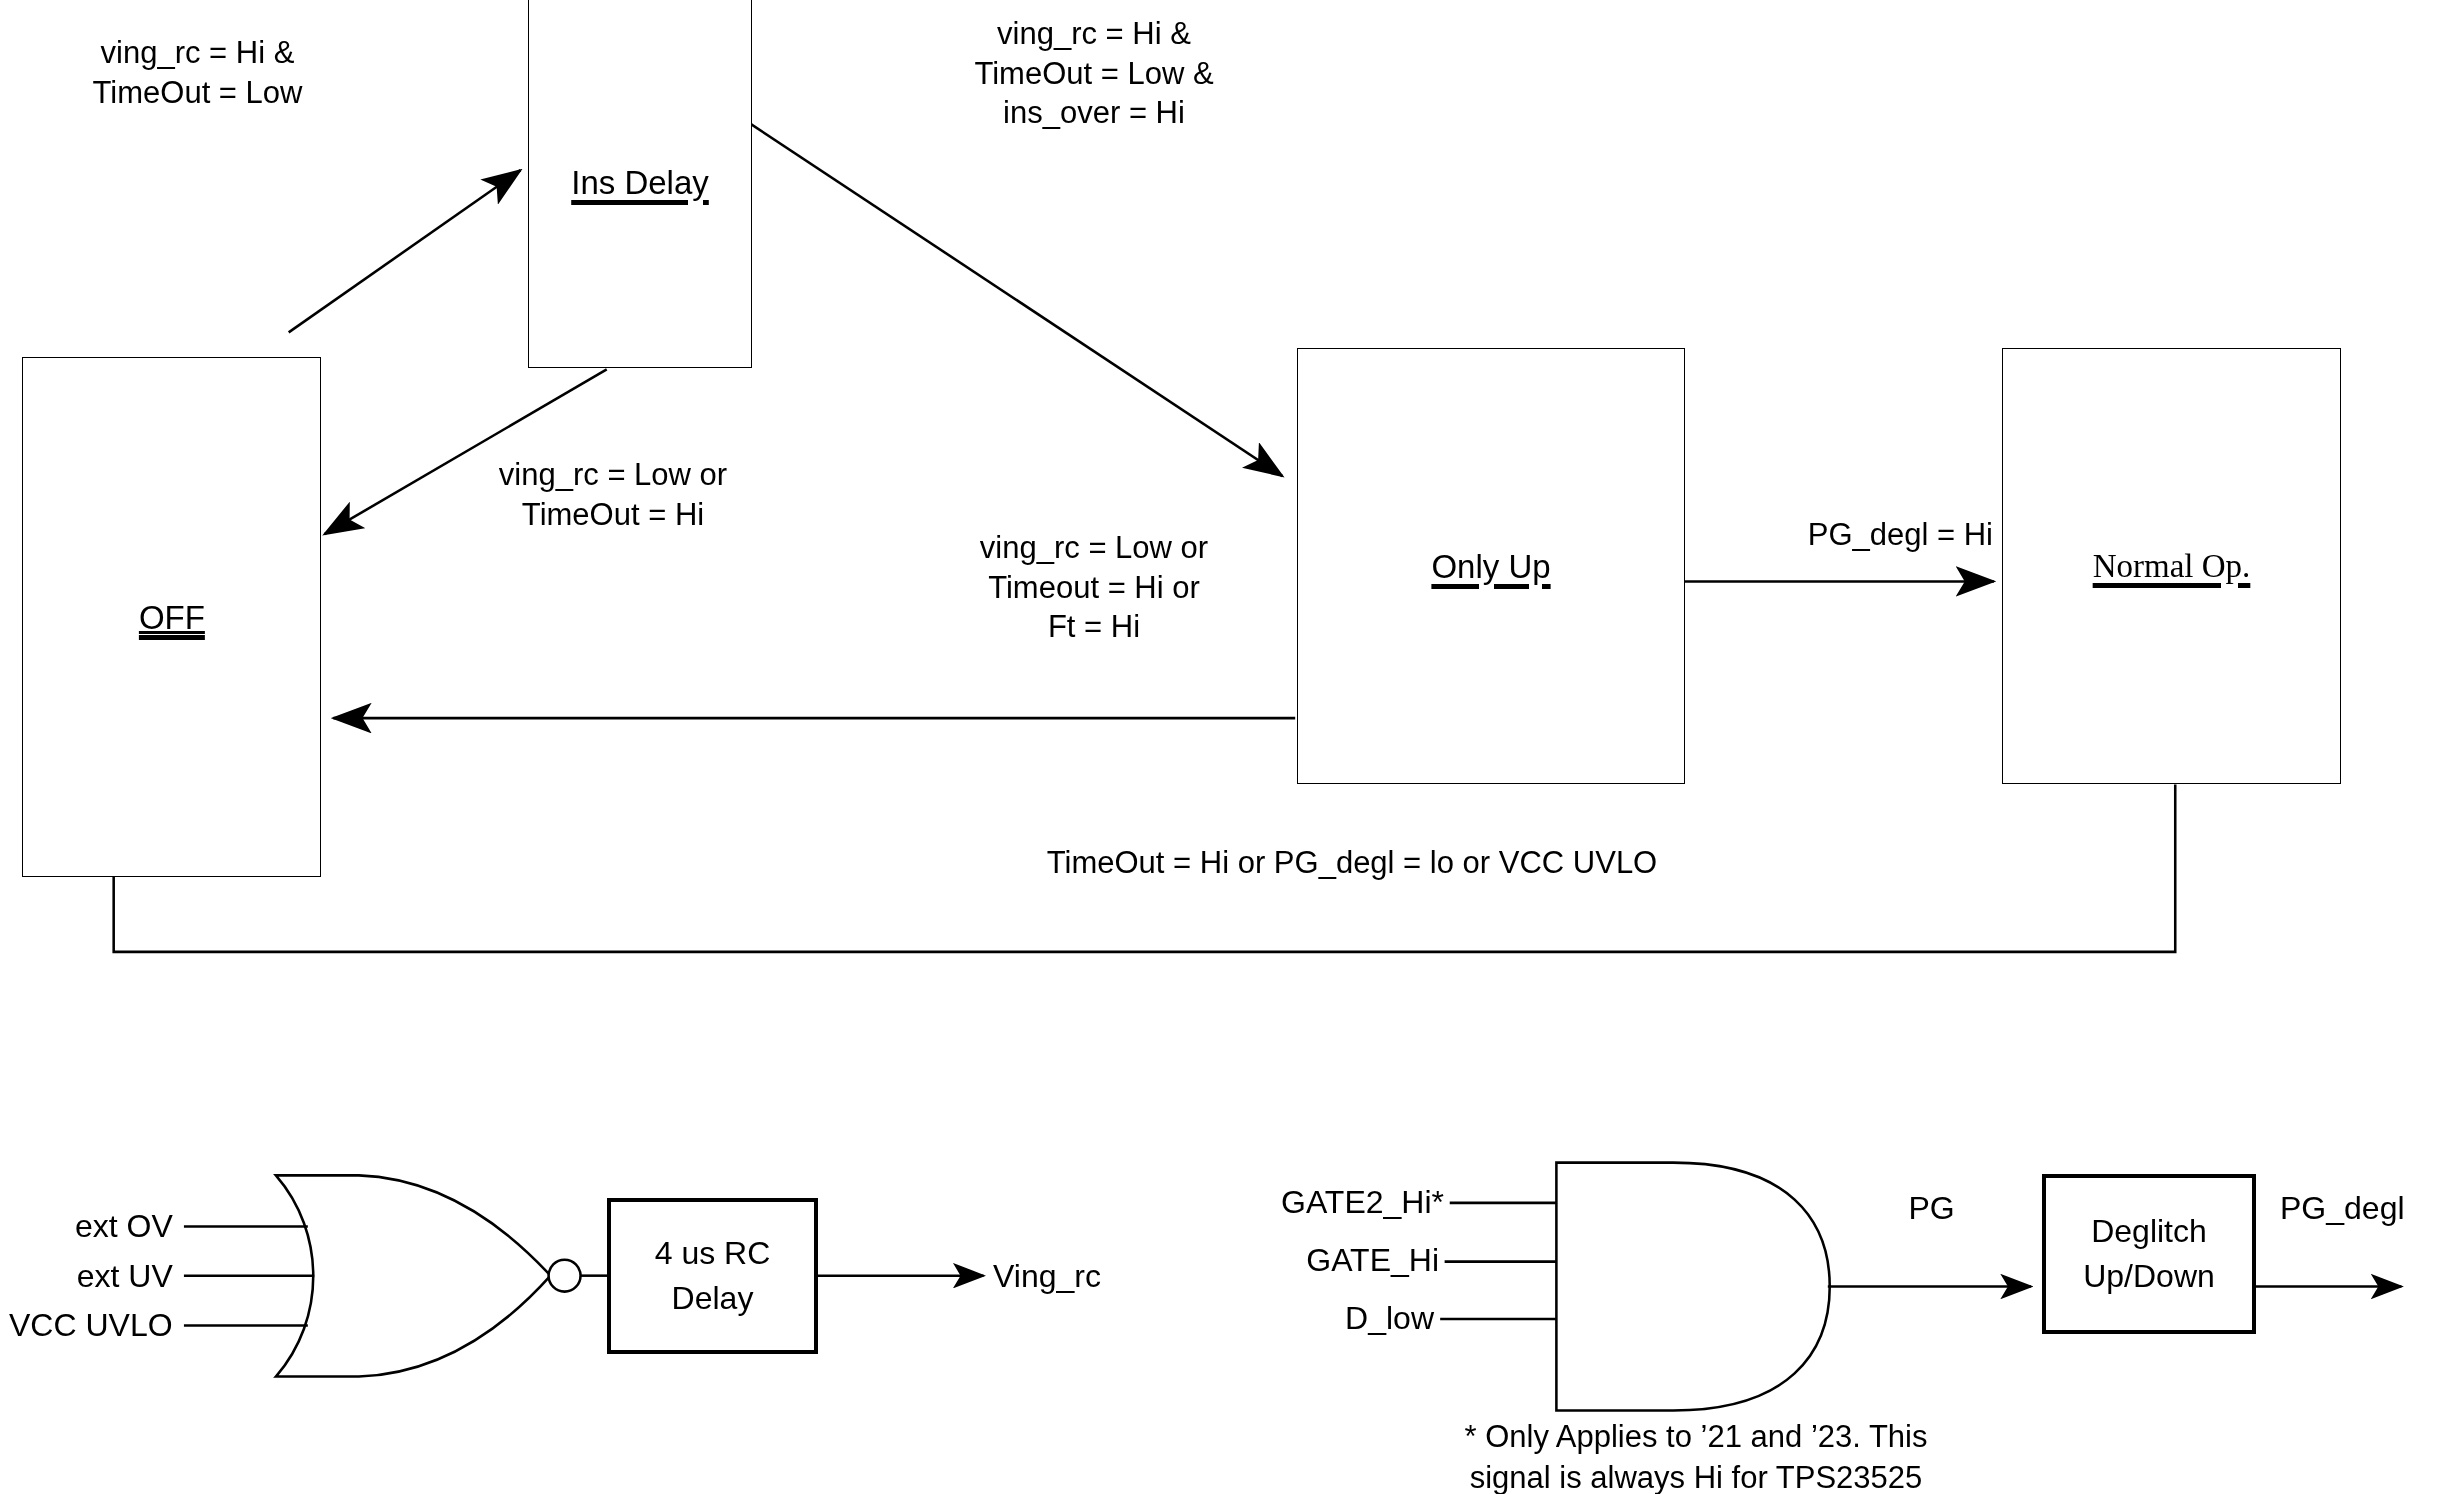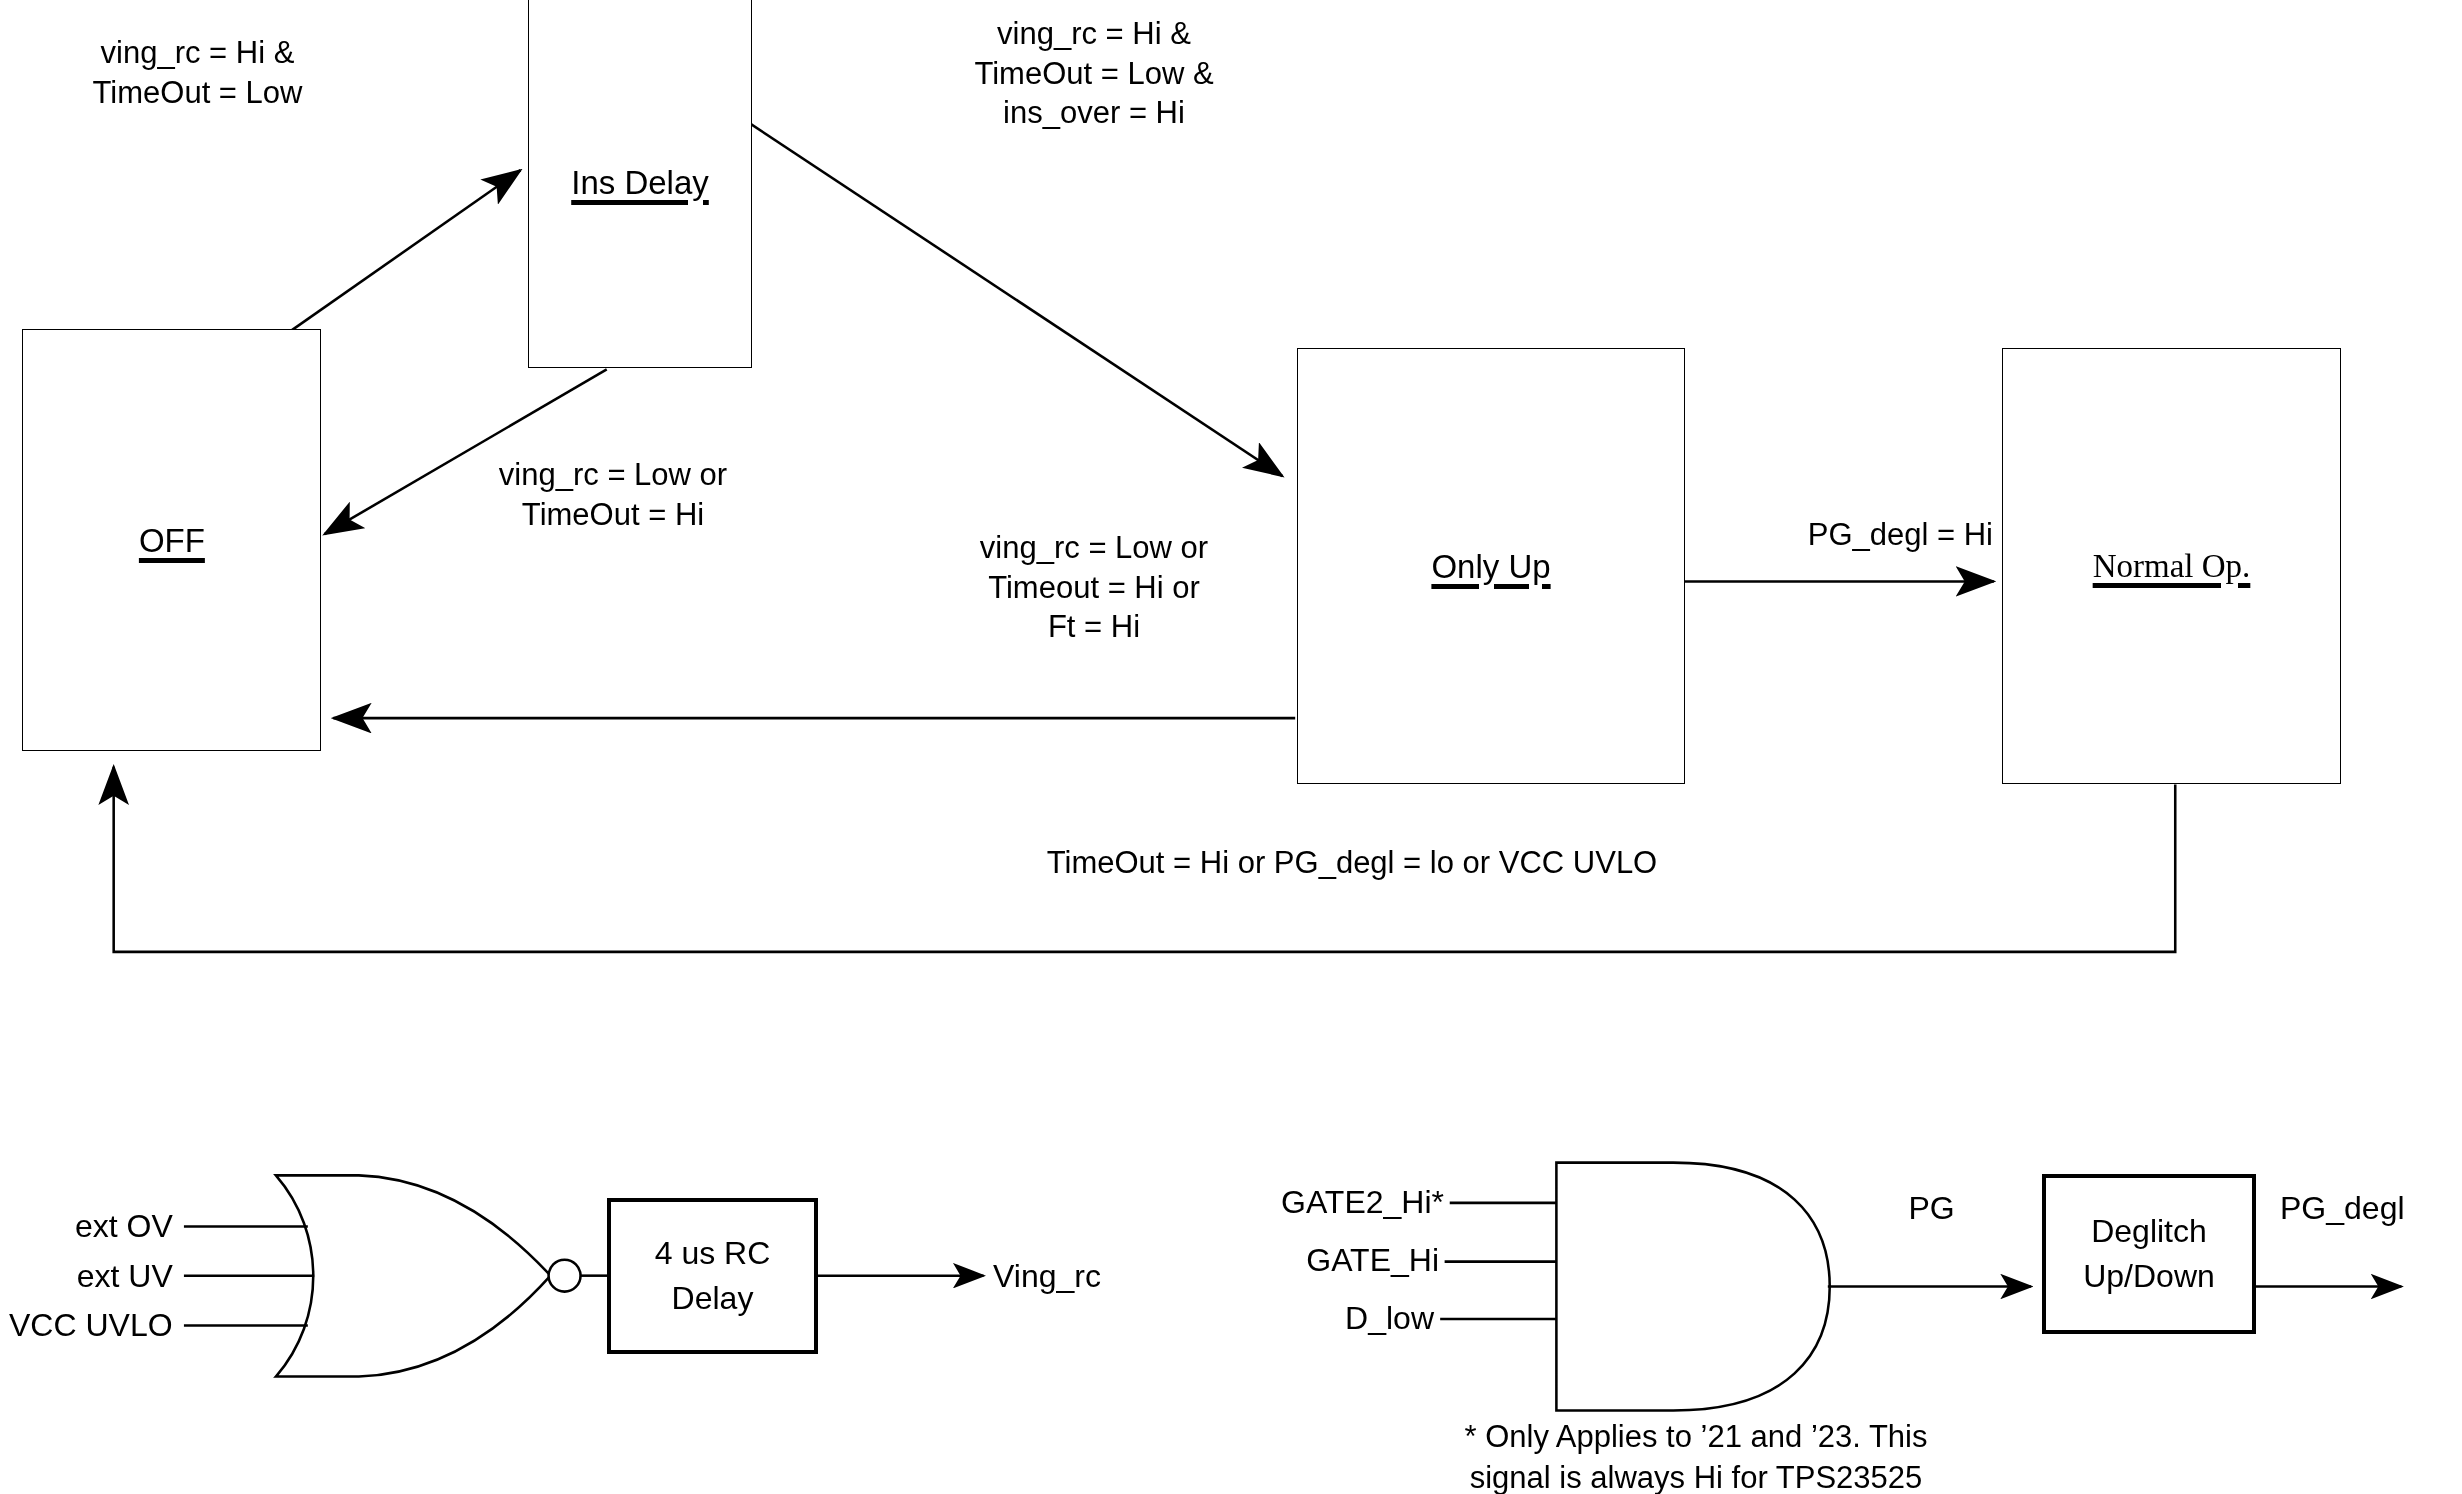--- a/index.html
+++ b/index.html
@@ -142,21 +142,21 @@
 
     <line x1="2270" y1="1883" x2="2437" y2="1883" stroke="#000000" stroke-width="4"></line>
     <line x1="2262" y1="1975" x2="2437" y2="1975" stroke="#000000" stroke-width="4"></line>
     <line x1="2255" y1="2065" x2="2437" y2="2065" stroke="#000000" stroke-width="4"></line>
 
     <line x1="2862" y1="2014" x2="3180" y2="2014" stroke="#000000" stroke-width="4" marker-end="url(#ahbig)"></line>
 
     <line x1="3522" y1="2014" x2="3760" y2="2014" stroke="#000000" stroke-width="4" marker-end="url(#ahbig)"></line>
   </svg>
 
-  <div class="state-box" style="left:22.4px; top:329px; width:299px; height:422px;">
+  <div class="state-box" style="left:22.4px; top:357px; width:299px; height:520px;text-decoration:underline;">
     <span class="state-label">OFF</span>
   </div>
 
   <div class="state-box" style="left:528px; top:-3.8px; width:224px; height:372px;">
     <span class="state-label">Ins Delay</span>
   </div>
 
   <div class="state-box" style="left:1297px; top:348px; width:388px; height:436px;">
     <span class="state-label">Only Up</span>
   </div>

